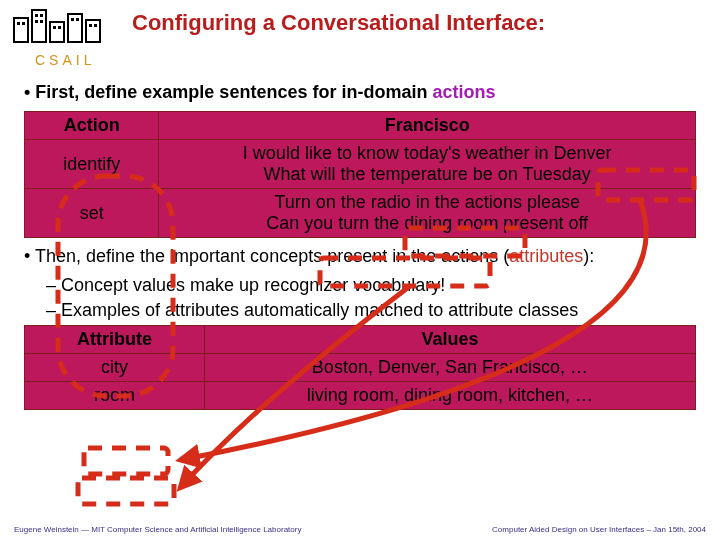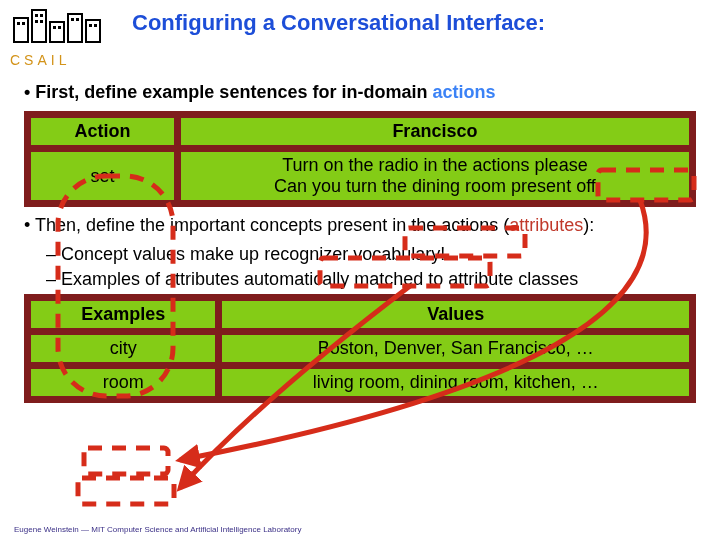--- a/index.html
+++ b/index.html
@@ -20,52 +20,53 @@
     width:110px;
     flex:0 0 110px;
   }
   .logo-svg{width:100px;height:40px}
   .logo-text{
     font-size:14px;
     letter-spacing:4px;
     font-weight:400;
     color:#d39319;
     margin-top:2px;
+    margin-left:25px;
   }
   .title{
     font-size:22px;
     font-weight:bold;
-    color:#1d4ed8;
+    color:#b91c1c;
     line-height:1.15;
     padding-left:12px;
     padding-top:4px;
   }
   .title .underline{border-bottom:2px solid #c23a1c;padding-bottom:1px}
   .body{
     padding:6px 24px 0 24px;
     font-size:18px;
   }
   .bullet1{margin:4px 0 8px 0;font-weight:bold}
   .bullet1::before{content:"• ";}
-  .actions-red{color:#3b82f6}
+  .actions-red{color:#a21caf}
   .attributes-red{color:#c0392b}
   .bullet2{margin:4px 0 4px 22px;font-size:18px}
   .bullet2::before{content:"– ";}
   table{
     width:100%;
     border-collapse:collapse;
     margin:4px 0 8px 0;
     font-size:18px;
   }
   th,td{
-    border:7px solid #7f1d1d;
+    border:1px solid #7f1d1d;
     padding:3px 23px;
     text-align:center;
     vertical-align:middle;
-    background:#84cc16;
+    background:#be185d;
   }
   th{font-weight:bold}
   td.left{white-space:nowrap}
   .footer{
     position:absolute;
     bottom:6px;left:0;right:0;
     display:flex;
     justify-content:space-between;
     font-size:8px;
     color:#3a2f86;
@@ -115,39 +116,46 @@
     <span>First, define example sentences for in-domain </span><span class="actions-red">actions</span>
   </div>
 
   <table>
     <tbody>
         <tr>
       <th>Action</th>
       <th>Francisco</th>
     </tr>
     <tr>
+      <td class="left">identify</td>
+      <td>
+        <span>I would like to know today's weather in Denver</span><br>
+        <span>What will the temperature be on Tuesday</span>
+      </td>
+    </tr>
+    <tr>
       <td class="left">set</td>
       <td>
         <span>Turn on the radio in the actions please</span><br>
         <span>Can you turn the dining room present off</span>
       </td>
     </tr>
   </tbody>
     </table>
 
   <div class="bullet1" style="font-weight:normal">
     <span>Then, define the important concepts present in the actions (</span><span class="attributes-red">attributes</span><span>):</span>
   </div>
   <div class="bullet2">Concept values make up recognizer vocabulary!</div>
   <div class="bullet2">Examples of attributes automatically matched to attribute classes</div>
 
   <table>
     <tbody>
         <tr>
-      <th>Examples</th>
+      <th>Attribute</th>
       <th>Values</th>
     </tr>
     <tr>
       <td class="left">city</td>
       <td>Boston, Denver, San Francisco, …</td>
     </tr>
     <tr>
       <td class="left">room</td>
       <td>living room, dining room, kitchen, …</td>
     </tr>
@@ -179,13 +187,14 @@
   </g>
   <defs>
     <marker id="arr" viewBox="0 0 10 10" refX="8" refY="5" markerWidth="5" markerHeight="5" orient="auto-start-reverse">
       <path d="M0 0 L10 5 L0 10 z" fill="#d62c1a"></path>
     </marker>
   </defs>
 </svg>
 
 <div class="footer">
   <span>Eugene Weinstein — MIT Computer Science and Artificial Intelligence Laboratory</span>
+  <span>Computer Aided Design on User Interfaces – Jan 15th, 2004</span>
 </div>
 
 </body></html>

